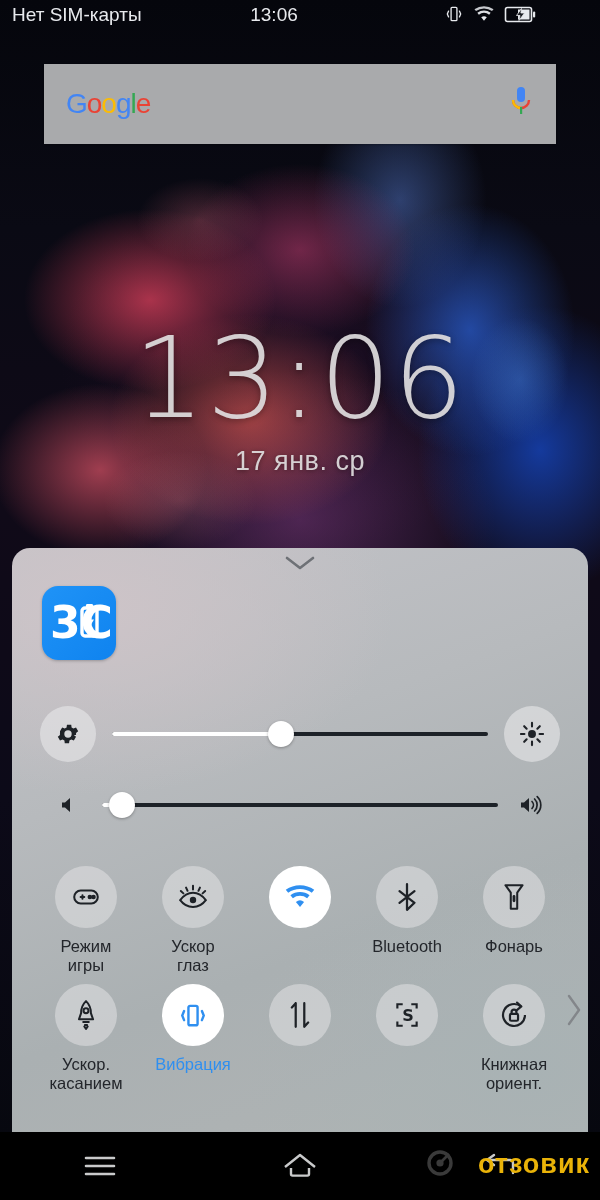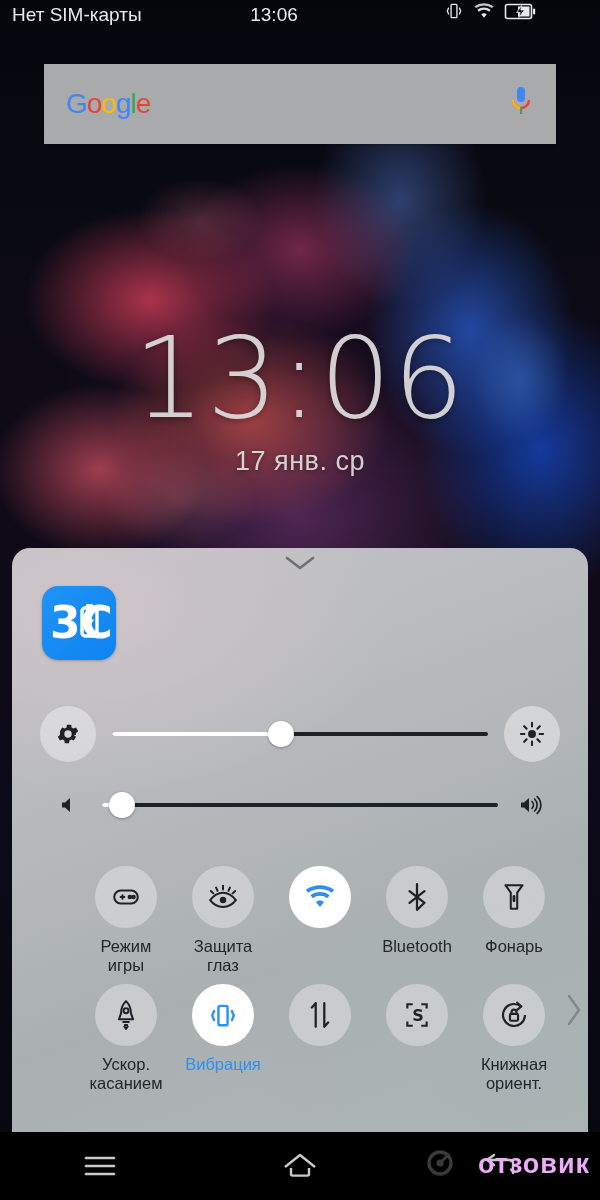--- a/index.html
+++ b/index.html
@@ -29,22 +29,22 @@
     content:""; position:absolute; inset:0;
     background:
       radial-gradient(ellipse 90px 60px at 200px 220px, rgba(255,120,140,.25), rgba(0,0,0,0) 70%),
       radial-gradient(ellipse 70px 90px at 520px 380px, rgba(90,160,255,.28), rgba(0,0,0,0) 70%),
       radial-gradient(ellipse 110px 70px at 180px 500px, rgba(255,150,150,.20), rgba(0,0,0,0) 70%);
   }
 
   
   .statusbar{
     position:absolute; left:0; top:0; width:548px; height:42px;
-    display:flex; align-items:flex-end; color:#e8eaee;
-    font-size:19px; padding:16px 12px;
+    display:flex; align-items:flex-start; color:#e8eaee;
+    font-size:19px; padding:4px 12px;
   }
   .sb-carrier{ flex:0 0 auto; }
   .sb-time{ position:absolute; left:0; right:0; text-align:center; font-size:19px; }
   .sb-icons{ margin-left:auto; display:flex; align-items:center; gap:9px; z-index:2; }
 
   
   .google-widget{
     position:absolute; left:44px; top:64px; width:512px; height:80px;
     background:#a9aaac; display:flex; align-items:center;
     padding:0 22px; box-shadow:0 1px 2px rgba(0,0,0,.25);
@@ -105,21 +105,21 @@
     position:relative; flex:1; height:4px; background:#1d2228; margin:0 16px; border-radius:2px;
   }
   .slider-fill{ position:absolute; left:0; top:0; height:100%; background:#fff; border-radius:2px; }
   .slider-thumb{
     position:absolute; top:50%; width:26px; height:26px; margin-top:-13px; margin-left:-13px;
     border-radius:50%; background:#fff; box-shadow:0 1px 3px rgba(0,0,0,.3);
   }
   .vol-icon{ flex:0 0 auto; width:34px; display:flex; justify-content:center; }
 
   
-  .toggle-grid{ position:absolute; left:0; top:318px; width:100%;padding-left:40px; }
+  .toggle-grid{ position:absolute; left:0; top:318px; width:100%; }
   .toggle-row{ display:flex; justify-content:space-between; padding:0 26px; margin-bottom:8px; }
   .toggle{ width:96px; display:flex; flex-direction:column; align-items:center; }
   .toggle-circle{
     width:62px; height:62px; border-radius:50%;
     background:rgba(226,226,228,.55);
     display:flex; align-items:center; justify-content:center;
   }
   .toggle.active .toggle-circle{ background:#fff; }
   .toggle-label{
     margin-top:9px; font-size:16.5px; line-height:1.18; text-align:center;
@@ -130,21 +130,21 @@
 
   
   .navbar{
     position:absolute; left:0; top:1132px; width:600px; height:68px;
     background:#000; display:flex; align-items:center;
   }
   .nav-btn{ flex:1; display:flex; align-items:center; justify-content:center; }
   .watermark{
     position:absolute; right:10px; top:1144px;
     display:flex; align-items:center; gap:19px;
-    color:#f0abfc; font-size:27px; font-weight:700; letter-spacing:1px;
+    color:#eab308; font-size:27px; font-weight:700; letter-spacing:1px;
   }
 </style>
 </head>
 <body>
 
 <div id="screen">
 
   <div class="wallpaper"></div>
 
   <div class="statusbar">
@@ -270,21 +270,21 @@
         </div>
 
         <div class="toggle">
           <div class="toggle-circle">
             <svg width="32" height="28" viewBox="0 0 30 26" fill="none" stroke="#1e2227" stroke-width="1.9">
               <path d="M3 16c3.4-4.6 7.6-6.9 12-6.9S23.6 11.4 27 16c-3.4 4.6-7.6 6.4-12 6.4S6.4 20.6 3 16z"></path>
               <circle cx="15" cy="15.8" r="3" fill="#1e2227" stroke="none"></circle>
               <path d="M15 2.5v3.4M8.5 4.2l1.4 3M21.5 4.2l-1.4 3M3.6 7.4l2.4 2.2M26.4 7.4l-2.4 2.2" stroke-linecap="round"></path>
             </svg>
           </div>
-          <div class="toggle-label" style="white-space:pre-line">Защита
+          <div class="toggle-label" style="white-space:pre-line">Ускор
 глаз</div>
         </div>
 
         <div class="toggle active">
           <div class="toggle-circle">
             <svg width="34" height="26" viewBox="0 0 24 19" fill="#2f8ff0">
               <path d="M12 16.8l-3-3.7a4.8 4.8 0 0 1 6 0l-3 3.7z"></path>
               <path d="M5 8.2l1.8 2.2a8.5 8.5 0 0 1 10.4 0L19 8.2a11.4 11.4 0 0 0-14 0z"></path>
               <path d="M1.6 4.2l1.8 2.2a14.8 14.8 0 0 1 17.2 0l1.8-2.2a17.8 17.8 0 0 0-20.8 0z"></path>
             </svg>

